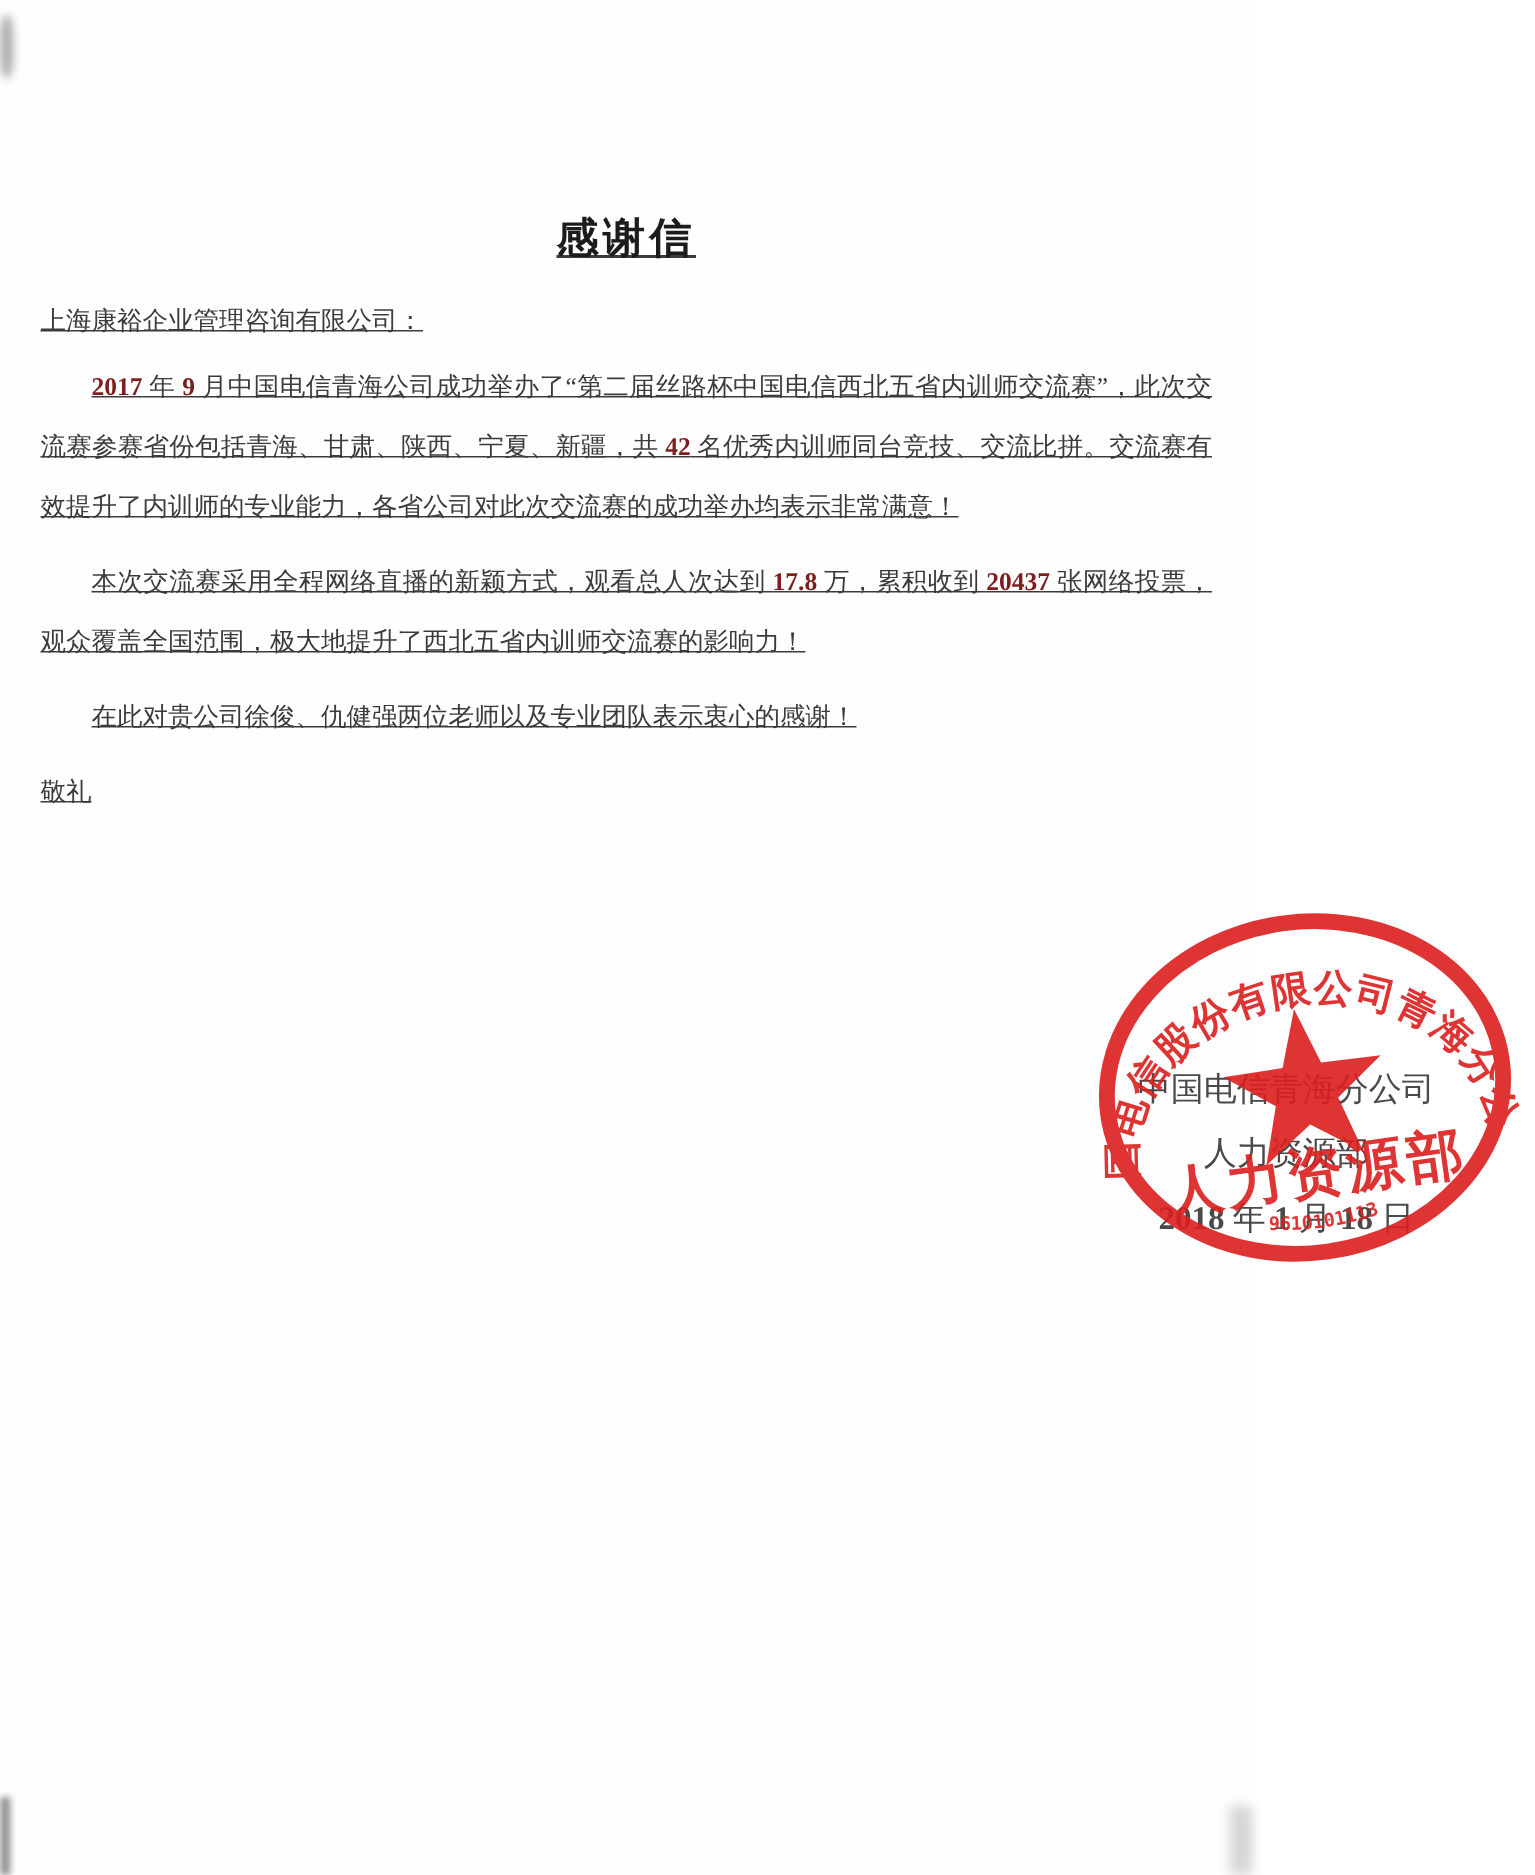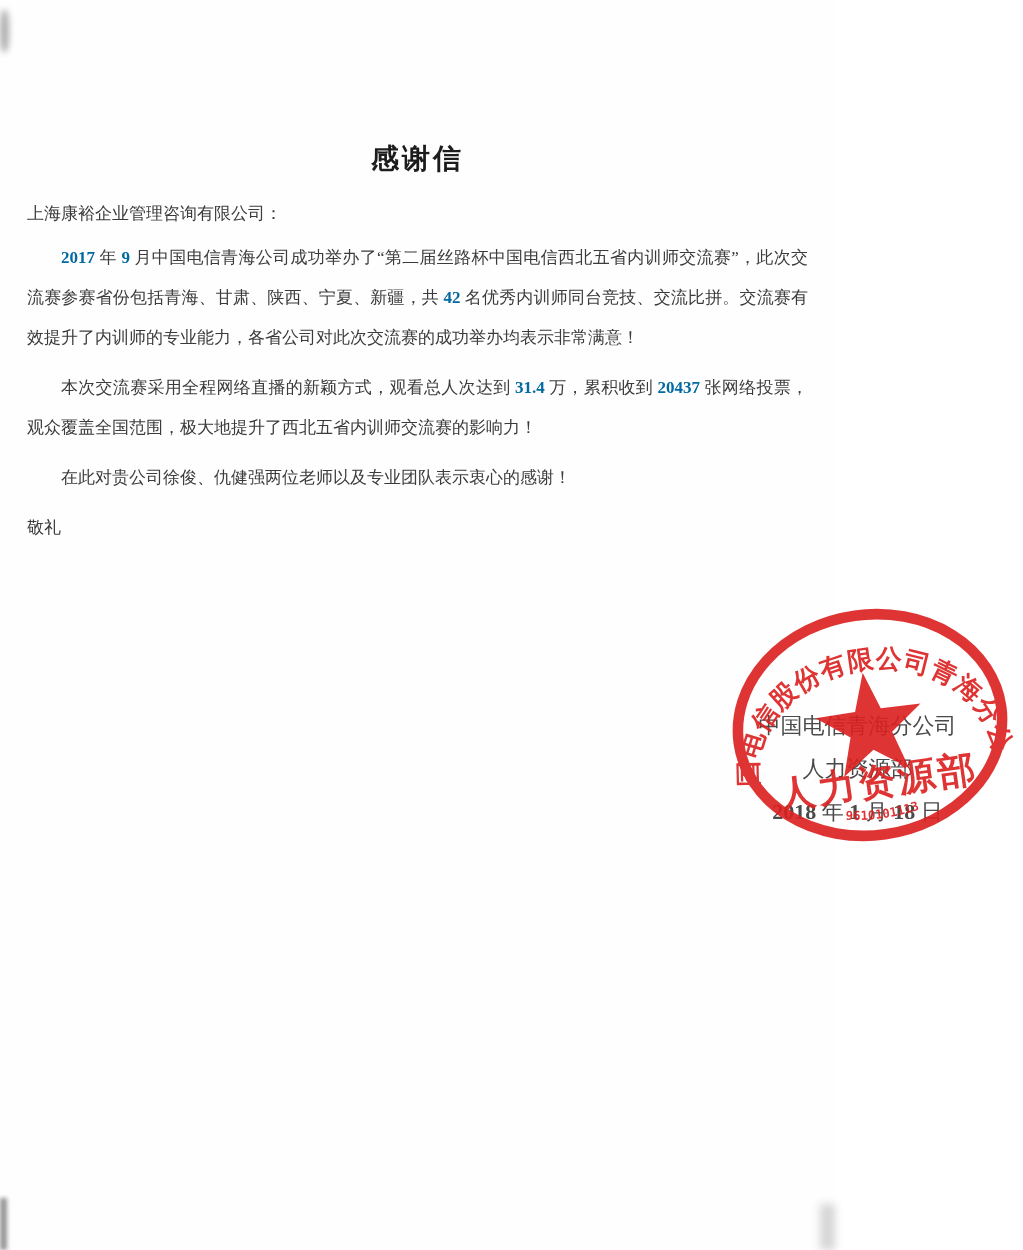--- a/index.html
+++ b/index.html
@@ -1,35 +1,36 @@
 <!DOCTYPE html>
 <html lang="zh"><head>
 <meta charset="utf-8">
 <style>
   html,body{margin:0;padding:0;}
   body{width:1023px;height:1250px;background:#ffffff;overflow:hidden;}
   .page{
     position:relative;width:835px;height:1250px;background:#fefefe;
     font-family:"Liberation Serif","DejaVu Serif",serif;
     color:#3b3b3b;
+    text-decoration:underline;
   }
   .doc-title{
     margin:0;padding-top:140px;text-align:center;
     font-size:28px;font-weight:bold;letter-spacing:3px;color:#1c1c1c;
   }
   .content{
     margin:16px 27px 12px 27px;
     font-size:17px;line-height:40px;text-align:justify;
   }
   .content p{margin:0 0 10px 0;}
   .salutation{text-indent:0;margin-bottom:4px !important;}
   .para{text-indent:2em;}
   .closing-cizhi{text-indent:2em;margin-top:2px !important;}
   .closing-jingli{text-indent:0;}
-  .content b{color:#0369a1;}
+  .content b{color:#7f1d1d;}
   
   .signature{
     position:absolute;left:700px;top:704px;width:315px;
     text-align:center;font-size:22px;line-height:43px;color:#4a4a4a;
     z-index:1;
   }
   .signature div{white-space:nowrap;}
   
   .stamp{
     position:absolute;left:722px;top:605px;width:296px;height:240px;
@@ -45,21 +46,21 @@
 </head>
 <body>
 
 <div class="page">
 
   <h1 class="doc-title">感谢信</h1>
 
   <div class="content">
     <p class="salutation">上海康裕企业管理咨询有限公司：</p>
     <p class="para"><b>2017</b> 年 <b>9</b> 月中国电信青海公司成功举办了“第二届丝路杯中国电信西北五省内训师交流赛”，此次交流赛参赛省份包括青海、甘肃、陕西、宁夏、新疆，共 <b>42</b> 名优秀内训师同台竞技、交流比拼。交流赛有效提升了内训师的专业能力，各省公司对此次交流赛的成功举办均表示非常满意！</p>
-    <p class="para">本次交流赛采用全程网络直播的新颖方式，观看总人次达到 <b>31.4</b> 万，累积收到 <b>20437</b> 张网络投票，观众覆盖全国范围，极大地提升了西北五省内训师交流赛的影响力！</p>
+    <p class="para">本次交流赛采用全程网络直播的新颖方式，观看总人次达到 <b>17.8</b> 万，累积收到 <b>20437</b> 张网络投票，观众覆盖全国范围，极大地提升了西北五省内训师交流赛的影响力！</p>
     <p class="para">在此对贵公司徐俊、仇健强两位老师以及专业团队表示衷心的感谢！</p>
     <p class="closing-jingli">敬礼</p>
   </div>
 
   <div class="signature">
     <div>中国电信青海分公司</div>
     <div>人力资源部</div>
     <div><b>2018</b> 年 <b>1</b> 月 <b>18</b> 日</div>
   </div>
 

